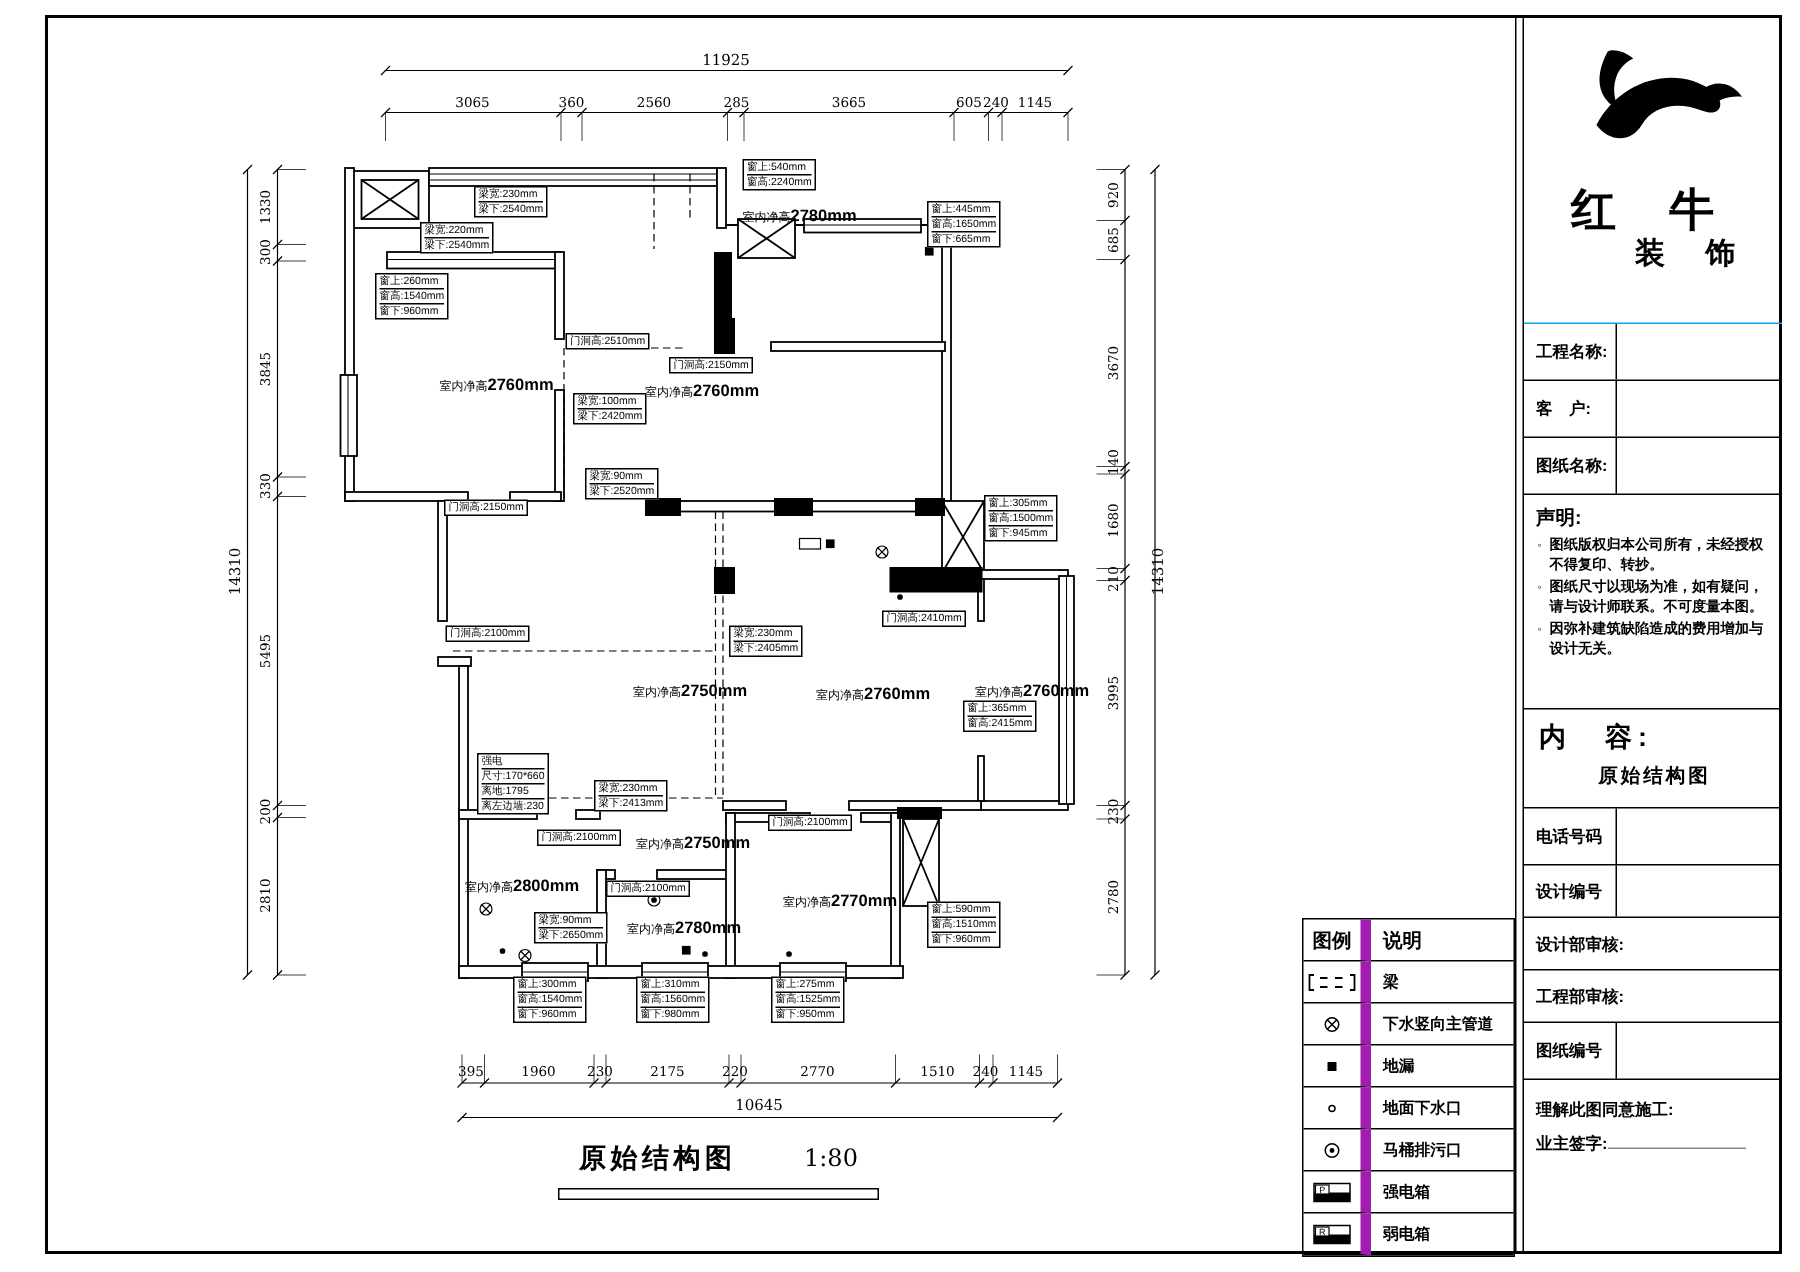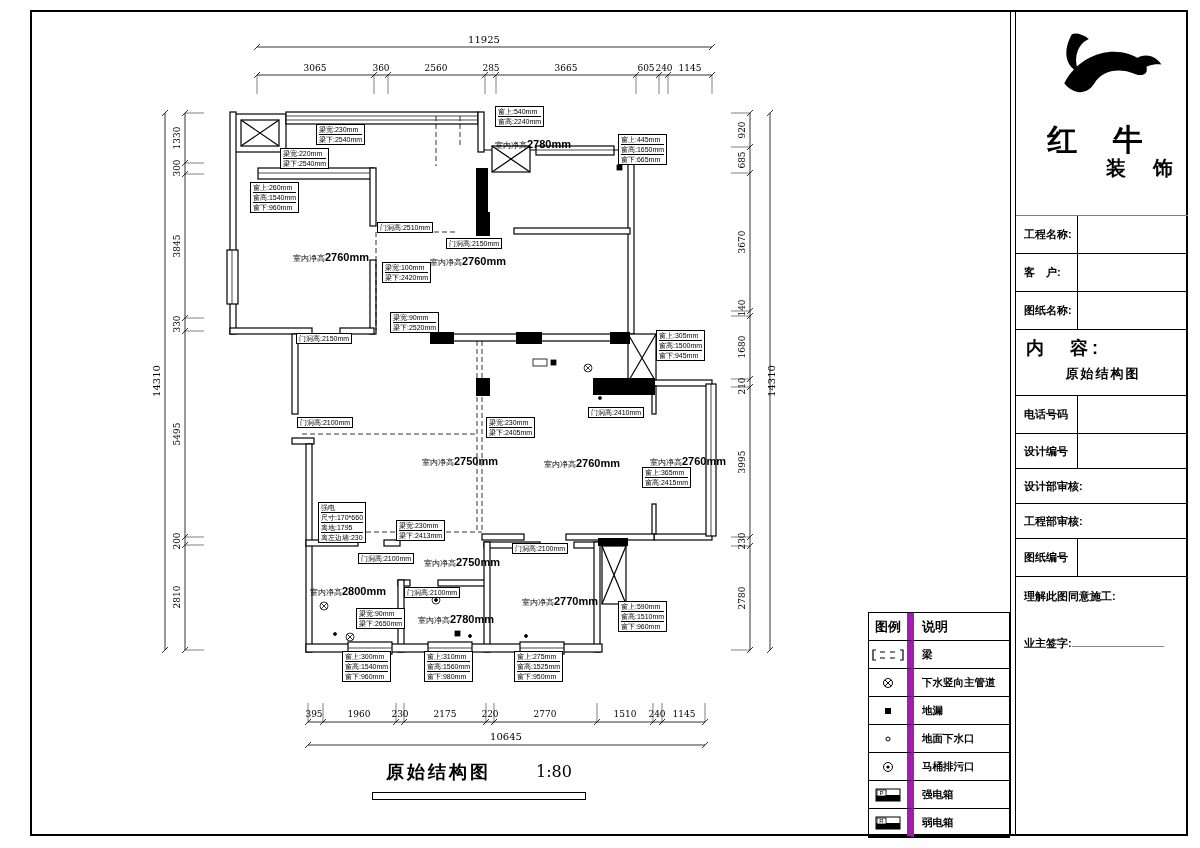--- a/index.html
+++ b/index.html
@@ -24,34 +24,34 @@
   .plan-scale{position:absolute;left:536px;top:762px;font-size:16px;z-index:3;
        font-family:"DejaVu Serif",serif;}
   .title-bar{position:absolute;left:372px;top:792px;width:214px;height:8px;border:1px solid #000;z-index:3;box-sizing:border-box;}
 
   
   .panel{position:absolute;left:1016px;top:10px;width:172px;height:826px;z-index:3;box-sizing:border-box;}
   .p-logo{height:205px;border-bottom:1px solid #0ea5e9;position:relative;text-align:center;}
   .p-logo svg{margin-top:14px;}
   .logo1{font-size:30px;font-weight:bold;letter-spacing:14px;text-align:center;line-height:32px;
          font-family:"Liberation Serif",serif;}
-  .logo2{font-size:20px;font-weight:bold;letter-spacing:11px;text-align:right;padding-right:4px;line-height:24px;
+  .logo2{font-size:20px;font-weight:bold;letter-spacing:11px;text-align:right;padding-right:20px;line-height:24px;
          font-family:"Liberation Serif",serif;}
   .p-row{border-bottom:1px solid #000;display:flex;align-items:center;box-sizing:border-box;}
   .p-row .lbl{padding-left:8px;font-size:11px;font-weight:bold;}
   .p-row.cell .lbl{width:62px;align-self:stretch;display:flex;align-items:center;border-right:1px solid #000;box-sizing:border-box;}
   .p-stat{height:143px;border-bottom:1px solid #000;padding:6px 5px 0 8px;box-sizing:border-box;}
   .p-stat-title{font-size:13px;font-weight:bold;margin-bottom:4px;}
   .stmt{position:relative;font-size:9.5px;line-height:12.5px;font-weight:bold;padding-left:9px;margin-top:3px;}
   .stmt::before{content:"◦";position:absolute;left:1px;top:0;font-size:8px;font-weight:normal;}
   .p-content{height:66px;border-bottom:1px solid #000;padding:6px 8px 0 10px;box-sizing:border-box;}
   .p-content-label{font-size:18px;font-weight:bold;letter-spacing:4px;}
   .p-content-value{font-size:13px;font-weight:bold;text-align:center;margin-top:5px;letter-spacing:2px;}
   .p-sign{height:79px;padding:12px 8px 0 8px;box-sizing:border-box;font-size:11px;font-weight:bold;}
-  .sign-line{margin-top:30px;}
+  .sign-line{margin-top:6px;}
   .sig-underline{display:inline-block;width:92px;border-bottom:1px solid #888;height:12px;}
 
   
   .legend{position:absolute;left:868px;top:612px;width:142px;height:226px;z-index:3;
        border:1px solid #000;box-sizing:border-box;display:grid;grid-template-columns:45px 1fr;grid-auto-rows:28px;}
   .lg-cell{display:flex;align-items:center;border-bottom:1px solid #000;box-sizing:border-box;overflow:hidden;}
   .lg-icon{justify-content:center;border-right:7px solid #a21caf;}
   .lg-label{padding-left:8px;font-size:10.5px;font-weight:bold;white-space:nowrap;}
   .lg-head{font-size:13px;font-weight:bold;}
 </style>
@@ -449,20 +449,26 @@
   </div>
   <div class="p-row cell" style="height:38px">
       <span class="lbl">工程名称:</span>
     </div>
   <div class="p-row cell" style="height:38px">
       <span class="lbl">客　户:</span>
     </div>
   <div class="p-row cell" style="height:38px">
       <span class="lbl">图纸名称:</span>
     </div>
+  <div class="p-stat">
+    <div class="p-stat-title">声明:</div>
+    <div class="stmt">图纸版权归本公司所有，未经授权不得复印、转抄。</div>
+    <div class="stmt">图纸尺寸以现场为准，如有疑问，请与设计师联系。不可度量本图。</div>
+    <div class="stmt">因弥补建筑缺陷造成的费用增加与设计无关。</div>
+  </div>
   <div class="p-content">
     <div class="p-content-label">内　容:</div>
     <div class="p-content-value">原始结构图</div>
   </div>
   <div class="p-row cell" style="height:38px">
       <span class="lbl">电话号码</span>
     </div>
   <div class="p-row cell" style="height:35px">
       <span class="lbl">设计编号</span>
     </div>

